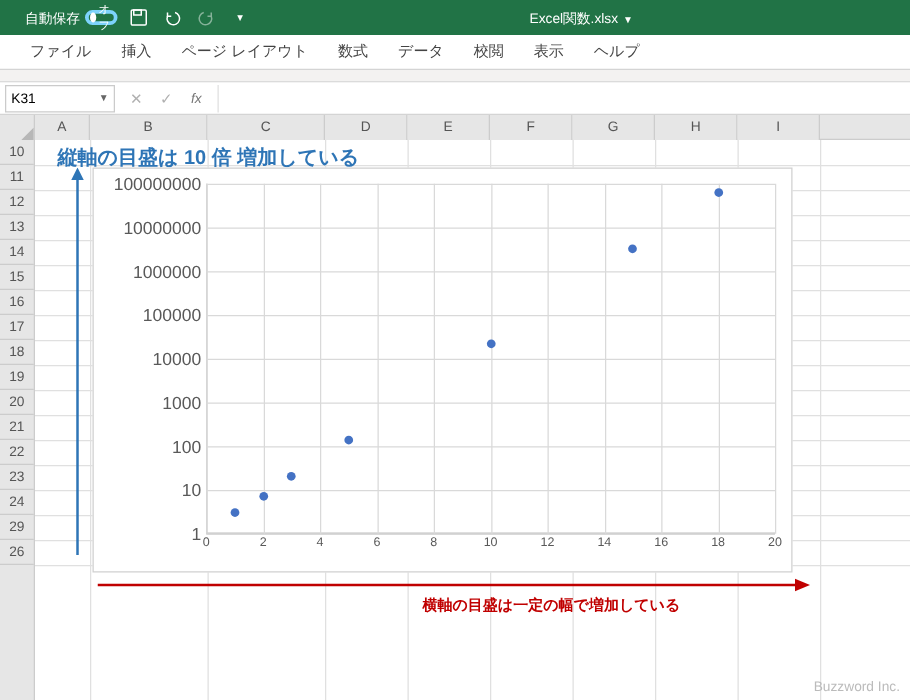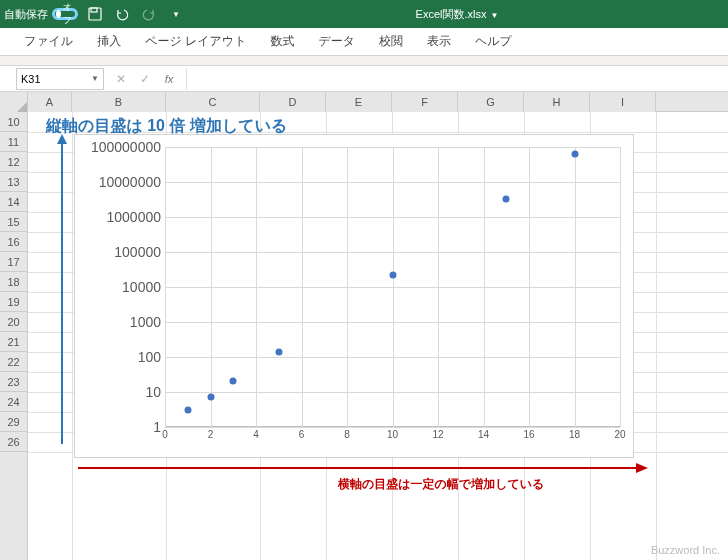--- a/index.html
+++ b/index.html
@@ -1,37 +1,37 @@
 <!DOCTYPE html>
 <html><head>
 <meta charset="utf-8">
 <style>
 * { margin: 0; padding: 0; box-sizing: border-box; font-family: "Yu Gothic UI", "Meiryo", sans-serif; }
 body { background: #fff; width: 728px; height: 560px; overflow: hidden; position: relative; }
 
 .titlebar { background: #217346; height: 28px; display: flex; align-items: center; color: #fff; font-size: 11px; }
-.titlebar-left { display: flex; gap: 7px; padding-left: 4px; }
+.titlebar-left { display: flex; gap: 7px; padding-left: 20px; }
 .autosave { display: flex; align-items: center; gap: 4px; }
 .toggle { width: 26px; height: 12px; border: 3px solid #7dd3fc; border-radius: 7px; display: inline-flex; align-items: center; padding: 0 1px; }
 .toggle-knob { width: 8px; height: 8px; background: #fff; border-radius: 50%; }
 .toggle-text { font-size: 9px; margin-left: 2px; }
 .qat-icon { width: 20px; height: 20px; display: flex; align-items: center; justify-content: center; cursor: pointer; }
 .titlebar-center { flex: 1; text-align: center; }
 .filename { color: #fff; }
 .filename .dd { font-size: 8px; margin-left: 4px; }
 .searchbox { background: #185c37; height: 22px; width: 170px; margin-right: 6px; display: flex; align-items: center; padding: 0 8px; border-radius: 2px; gap: 6px; }
 .searchbox input { background: transparent; border: none; color: #cde5d8; font-size: 11px; outline: none; width: 100%; }
 .searchbox input::placeholder { color: #cde5d8; }
 
 .ribbon-tabs { height: 28px; background: #fff; border-bottom: 1px solid #d4d4d4; display: flex; align-items: center; padding-left: 12px; gap: 0; font-size: 12px; }
 .ribbon-tab { padding: 0 12px; height: 28px; display: flex; align-items: center; cursor: pointer; color: #444; }
 .ribbon-collapse { height: 10px; background: #f3f2f1; border-bottom: 1px solid #d4d4d4; }
 
 .formula-bar { height: 26px; background: #fff; border-bottom: 1px solid #d4d4d4; display: flex; align-items: center; }
-.namebox { width: 88px; height: 22px; margin: 0 0 0 16px; border: 1px solid #cbcbcb; background: #fff; display: flex; align-items: center; padding: 0 4px; font-size: 11px; justify-content: space-between; gap: 14px; }
+.namebox { width: 88px; height: 22px; margin: 0 0 0 4px; border: 1px solid #cbcbcb; background: #fff; display: flex; align-items: center; padding: 0 4px; font-size: 11px; justify-content: space-between; gap: 14px; }
 .namebox .dd { font-size: 8px; color: #666; }
 .fb-btns { display: flex; align-items: center; margin-left: 6px; gap: 2px; }
 .fb-btn { width: 22px; height: 22px; display: flex; align-items: center; justify-content: center; color: #b0b0b0; font-size: 12px; cursor: pointer; }
 .fx { font-style: italic; color: #777; font-size: 11px; }
 .formula-input { flex: 1; height: 22px; border: none; outline: none; margin-left: 6px; font-size: 11px; border-left: 1px solid #e0e0e0; padding-left: 6px; }
 
 .grid-area { display: flex; height: calc(560px - 28px - 28px - 10px - 26px); position: relative; }
 .col-headers { position: absolute; top: 0; left: 0; right: 0; height: 20px; background: #e6e6e6; display: flex; border-bottom: 1px solid #ccc; z-index: 2; }
 .corner { width: 28px; height: 20px; border-right: 1px solid #ccc; background: #e6e6e6; display:flex; align-items:flex-end; justify-content:flex-end; }
 .corner svg { display:block; }

